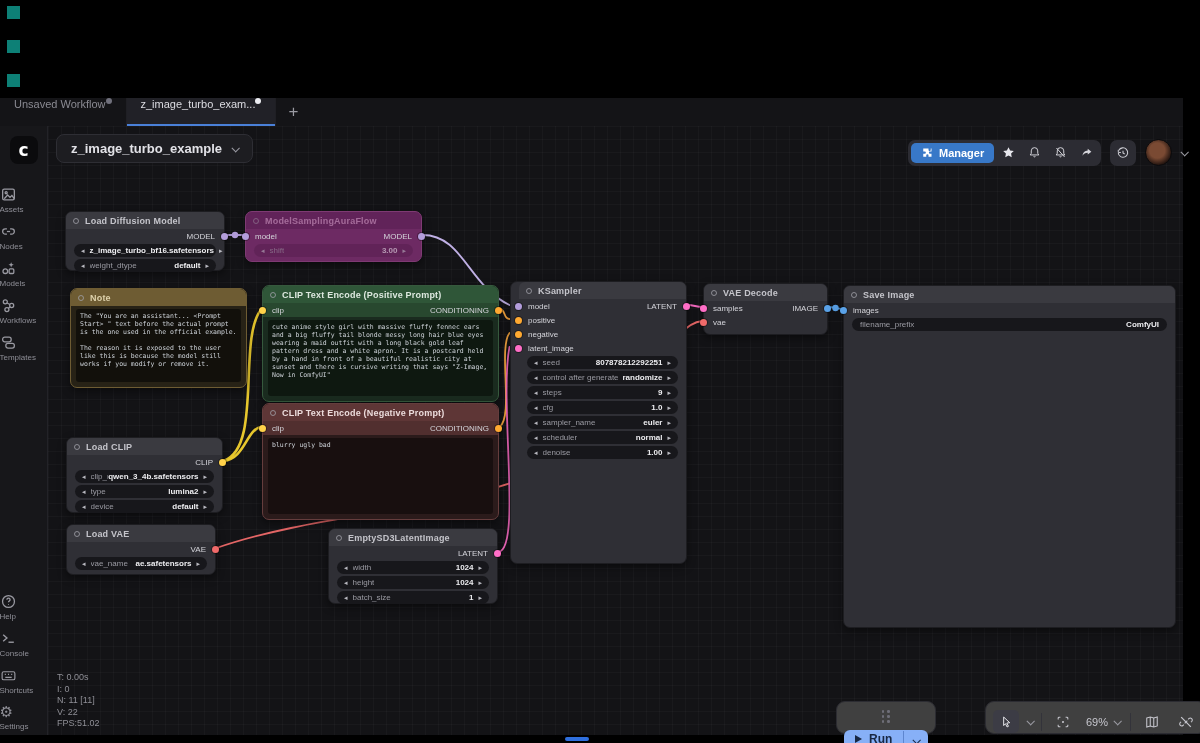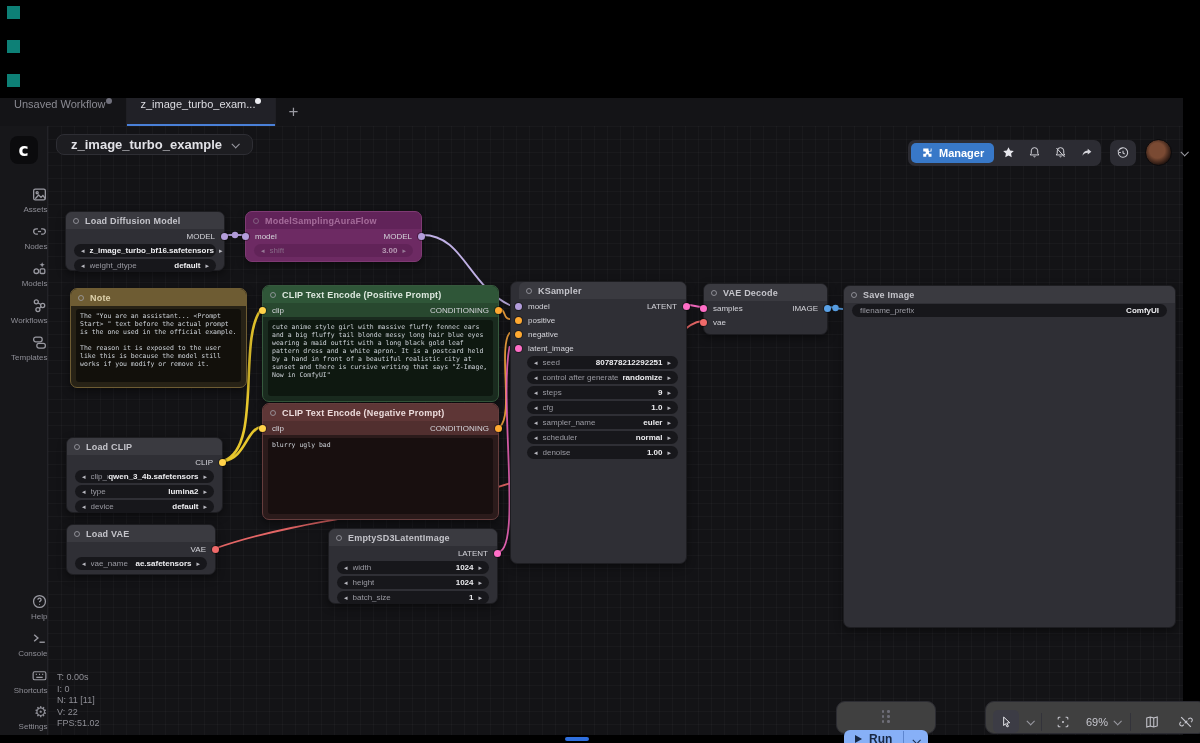--- a/index.html
+++ b/index.html
@@ -26,21 +26,21 @@
   .newtab { width:34px; display:flex; align-items:center; justify-content:center; color:#9a9aa2; font-size:17px; }
 
   
   .sidebar { position:absolute; left:0; top:126px; width:48px; height:609px; background:#17171a;
              border-right:1px solid #232328; display:flex; flex-direction:column; align-items:center; }
   .logo { margin-top:10px; width:28px; height:28px; background:#0b0b0d; border-radius:8px;
           display:flex; align-items:center; justify-content:center; color:#fff; font-weight:bold;
           font-size:17px; font-family:"DejaVu Sans", sans-serif; }
   .side-group-top { margin-top:22px; display:flex; flex-direction:column; gap:9px; }
   .side-group-bottom { margin-top:auto; margin-bottom:4px; display:flex; flex-direction:column; gap:9px; }
-  .side-item { width:48px; display:flex; flex-direction:column; align-items:flex-end; gap:2px; color:#8e8e96; }
+  .side-item { width:48px; display:flex; flex-direction:column; align-items:flex-start; gap:2px; color:#8e8e96; }
   .side-item svg { display:block; }
   .side-label { font-size:8px; color:#8e8e96; }
   .gear-glyph { font-size:15px; line-height:16px; }
 
   
   .canvas { position:absolute; left:48px; top:126px; width:1135px; height:609px; overflow:hidden;
             background-color:#131316;
             background-image:
               linear-gradient(rgba(255,255,255,.028) 1px, transparent 1px),
               linear-gradient(90deg, rgba(255,255,255,.028) 1px, transparent 1px);
@@ -65,21 +65,21 @@
   .widget .arr { font-size:7px; color:#b9b9c0; padding:0 2px; line-height:1; }
   .widget .wname { margin-left:3px; white-space:nowrap; overflow:hidden; }
   .widget .wval { margin-left:auto; color:#ededf0; font-weight:bold; white-space:nowrap; padding-right:3px; }
   .widget.center .wval { margin:0 auto; }
   .node-text { flex:1; margin:3px 5px 5px; border-radius:3px; padding:3px 4px; overflow:hidden;
                font-family:"DejaVu Sans Mono", monospace; font-size:6.5px; line-height:8px;
                color:#cdd2d8; white-space:pre-wrap; }
   .node.faded .node-header, .node.faded .widget { opacity:.55; }
 
   
-  .wf-pill { position:absolute; left:56px; top:134px; height:21px; background:#1d1d21;
+  .wf-pill { position:absolute; left:56px; top:134px; height:29px; background:#1d1d21;
              border:1px solid #2e2e34; border-radius:8px; display:flex; align-items:center;
              padding:0 14px; gap:10px; color:#e2e2e7; font-size:13px; font-weight:bold; }
   .chev { width:6px; height:6px; border-right:1.6px solid #9a9aa2; border-bottom:1.6px solid #9a9aa2;
           transform:rotate(45deg) translateY(-1px); display:inline-block; }
   .topright { position:absolute; left:908px; top:139px; display:flex; align-items:center; gap:9px; }
   .mgr-group { background:#2c2c33; border-radius:7px; display:flex; align-items:center; padding:3px; gap:2px; }
   .mgr-btn { background:#3878c8; color:#fff; border-radius:5px; height:20px; display:flex; align-items:center;
              gap:6px; padding:0 10px; font-size:11px; font-weight:bold; }
   .icon-btn { width:24px; height:20px; display:flex; align-items:center; justify-content:center; color:#d6d6dc; }
   .pill-btn { width:26px; height:26px; background:#2c2c33; border-radius:7px; display:flex; align-items:center; justify-content:center; }
@@ -454,20 +454,24 @@
             <div class="slot-row">
               <i class="dotp in" style="background: rgb(240, 106, 106);"></i>
               <span class="slot-label in">vae</span>
             </div>
           </div>
           <div class="node" style="left: 843px; top: 285px; width: 333px; height: 343px; background: rgb(47, 47, 53); border: 1px solid rgb(29, 29, 33);">
             <div class="node-header" style="background: rgb(58, 58, 64); color: rgb(196, 196, 202);">
               <span class="collapse-dot"></span>
               <span>Save Image</span>
             </div>
+            <div class="slot-row">
+              <i class="dotp in" style="background: rgb(90, 162, 232);"></i>
+              <span class="slot-label in">images</span>
+            </div>
             <div class="widget">
               <span class="wname">filename_prefix</span>
               <span class="wval">ComfyUI</span>
             </div>
           </div>
         </div>
     </div>
   </div>
 
   <div class="wf-pill">

